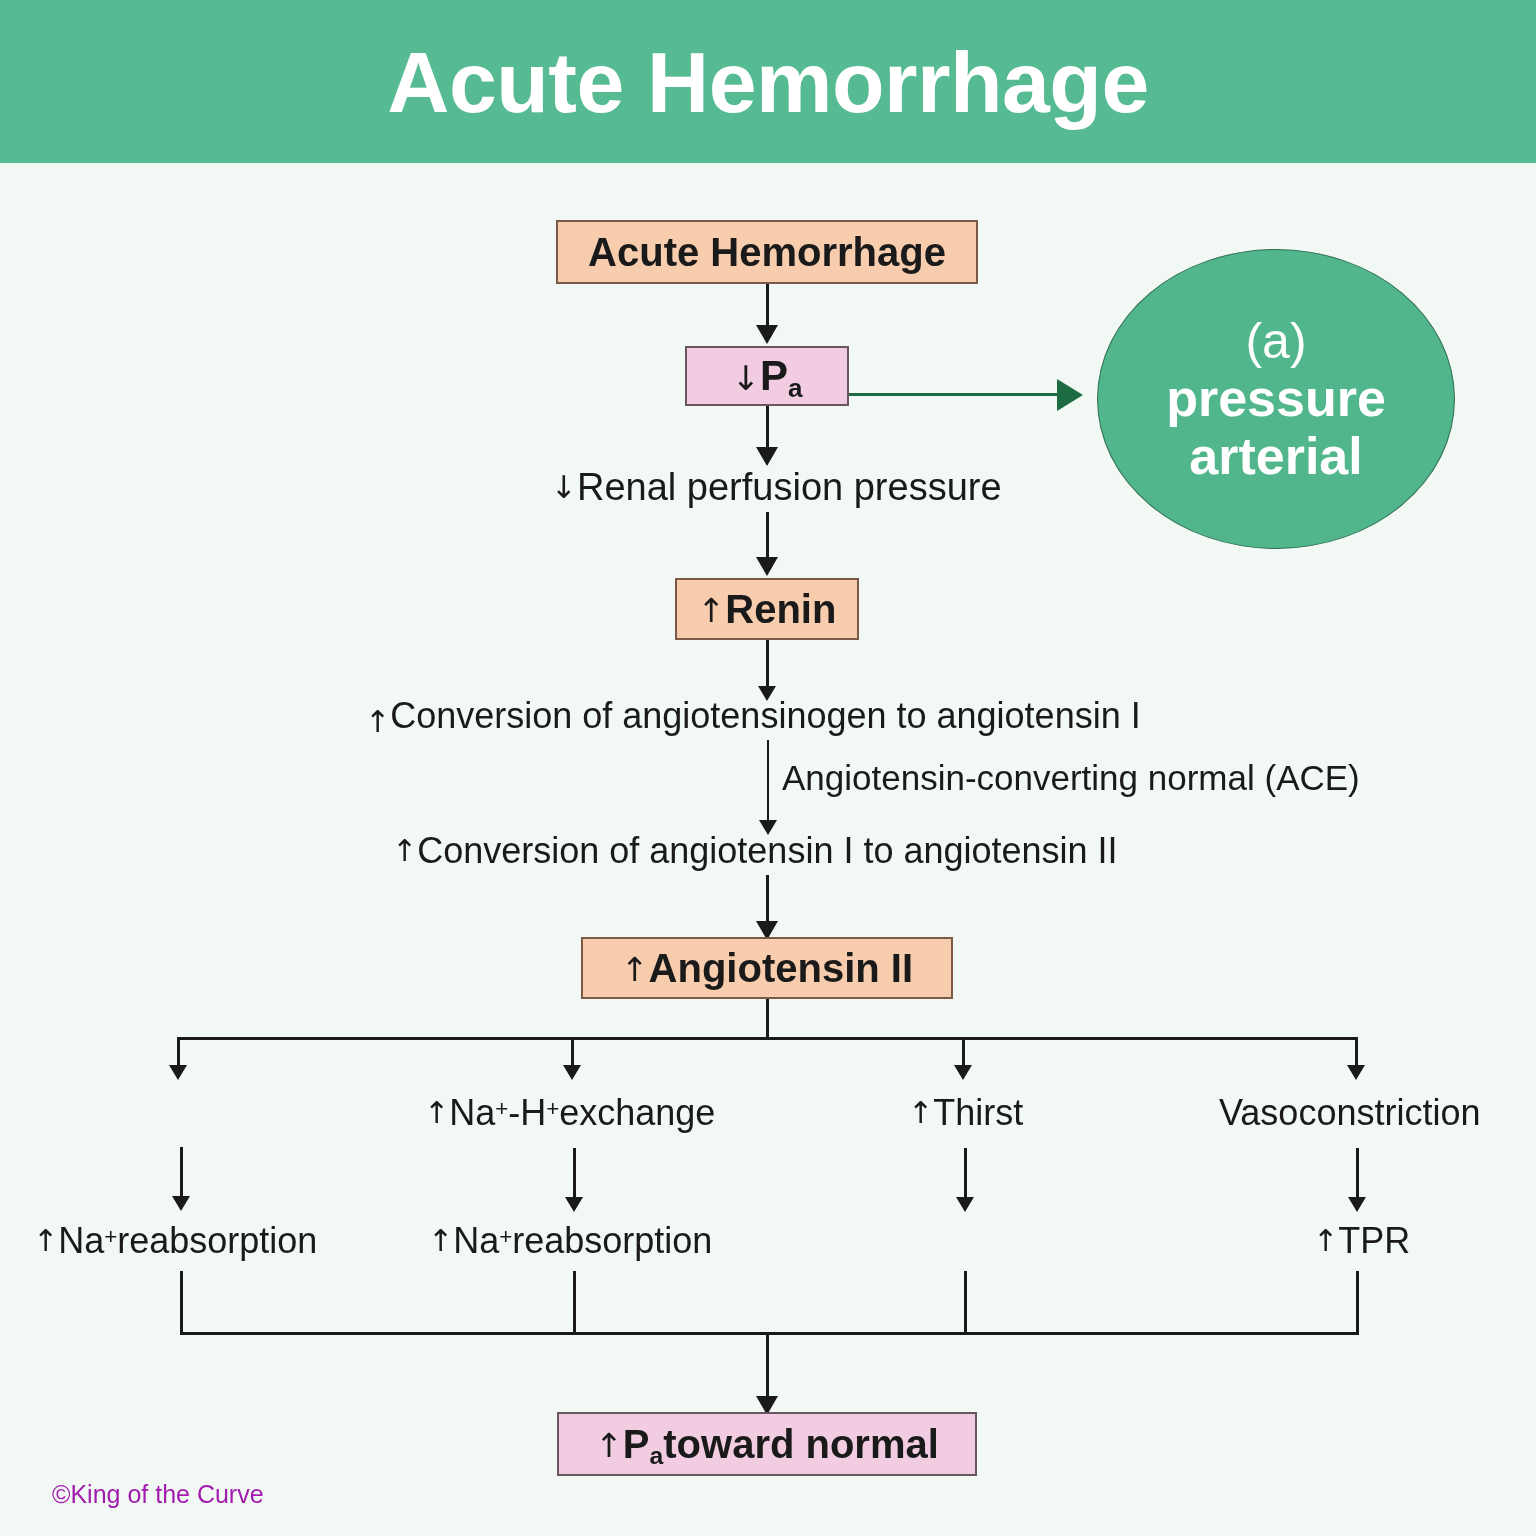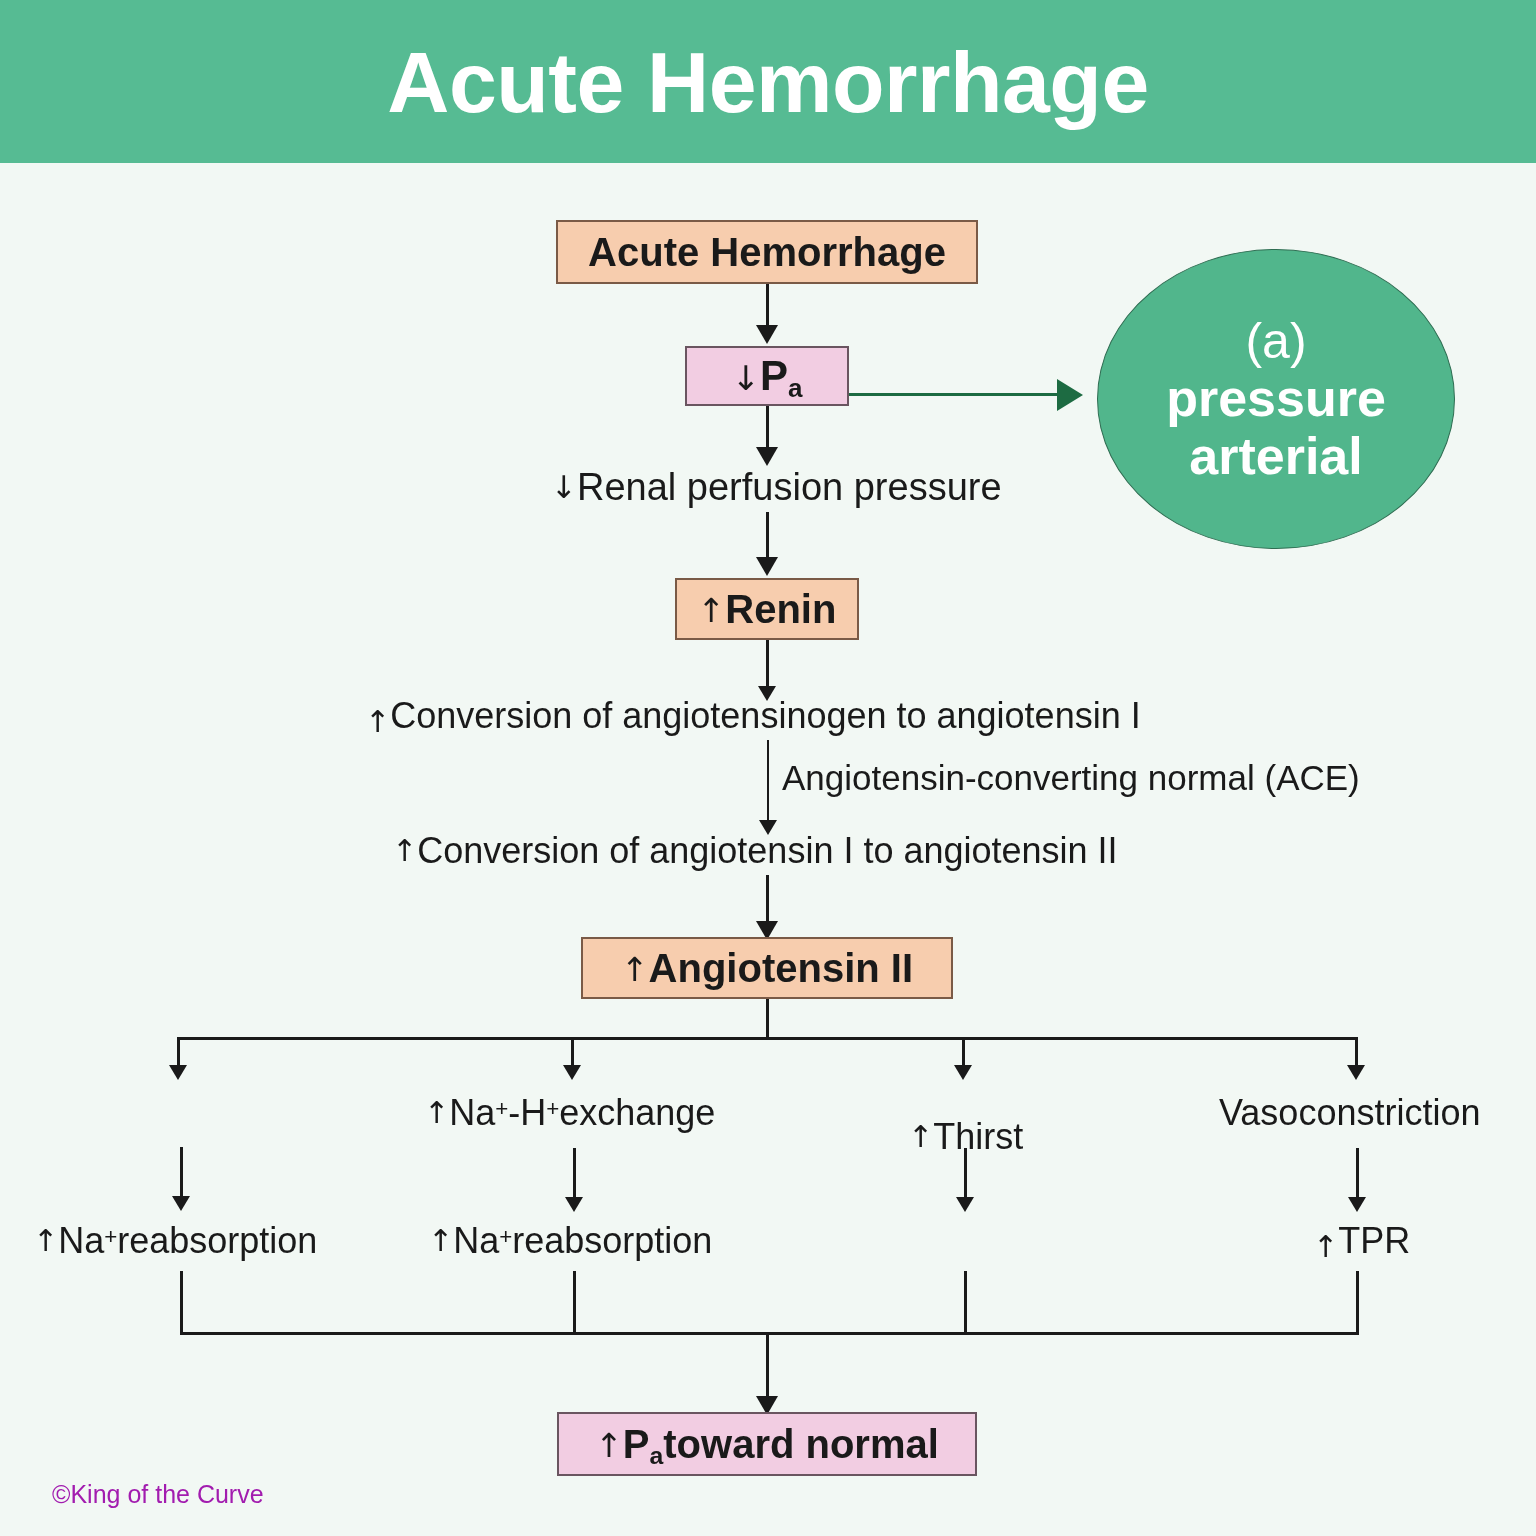--- a/index.html
+++ b/index.html
@@ -253,21 +253,21 @@
       <span>Na</span>
         <sup>+</sup>
         <span>-H</span>
         <sup>+</sup>
         <span> exchange</span>
     </span>
   </div>
   <div class="vline" style="left:573px; top:1148px; height:52px;"></div>
   <div class="arrowhead-down small" style="left:565px; top:1197px;"></div>
 
-  <div class="label" style="left:908px; top:1092px; font-size:36px;margin-top:24px;">
+  <div class="label" style="left:908px; top:1092px; font-size:36px;">
     <span class="arrowglyph arr-up" style="font-size:30px;"></span>
     <span>Thirst</span>
   </div>
   <div class="vline" style="left:964px; top:1148px; height:52px;"></div>
   <div class="arrowhead-down small" style="left:956px; top:1197px;"></div>
 
   <div class="label" style="left:1219px; top:1092px; font-size:36px;">
     <span>Vasoconstriction</span>
   </div>
   <div class="vline" style="left:1356px; top:1148px; height:52px;"></div>
@@ -285,21 +285,21 @@
   <div class="label" style="left:428px; top:1220px; font-size:36px;">
     <span class="arrowglyph arr-up" style="font-size:30px;"></span>
     <span style="display:inline-flex; align-items:baseline;">
       <span>Na</span>
         <sup>+</sup>
         <span> reabsorption</span>
     </span>
   </div>
 
 
-  <div class="label" style="left:1313px; top:1220px; font-size:36px;align-items:flex-end;">
+  <div class="label" style="left:1313px; top:1220px; font-size:36px;">
     <span class="arrowglyph arr-up" style="font-size:30px;"></span>
     <span>TPR</span>
   </div>
 
   <div class="vline" style="left:180px; top:1271px; height:64px;"></div>
   <div class="vline" style="left:573px; top:1271px; height:64px;"></div>
   <div class="vline" style="left:964px; top:1271px; height:64px;"></div>
   <div class="vline" style="left:1356px; top:1271px; height:64px;"></div>
   <div class="hline" style="left:180px; top:1332px; width:1179px;"></div>
 

